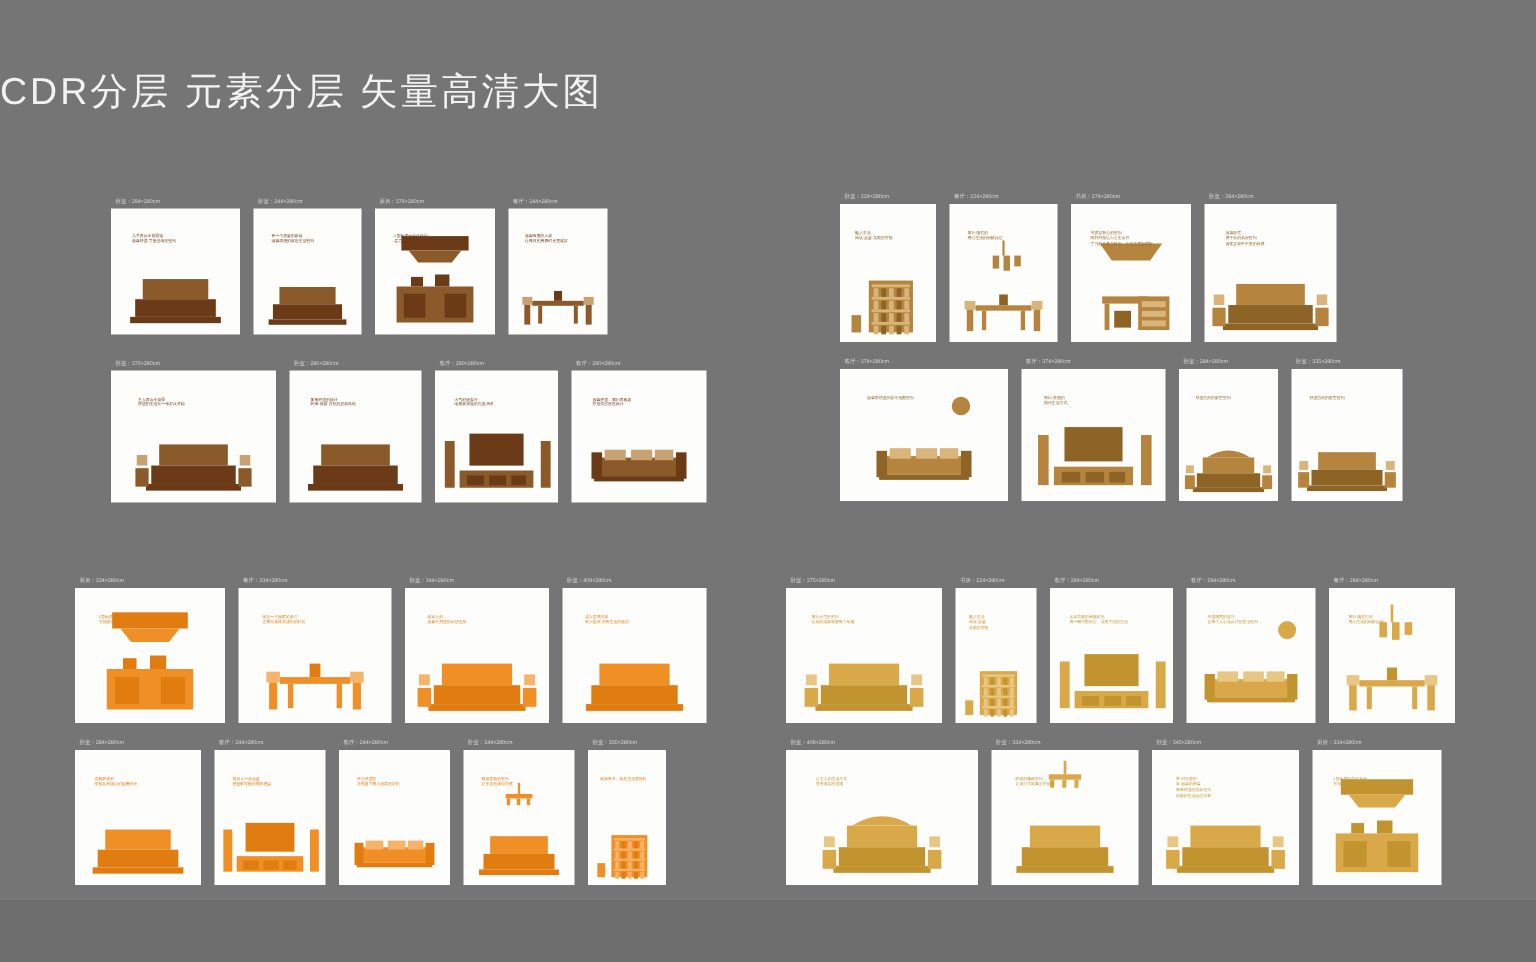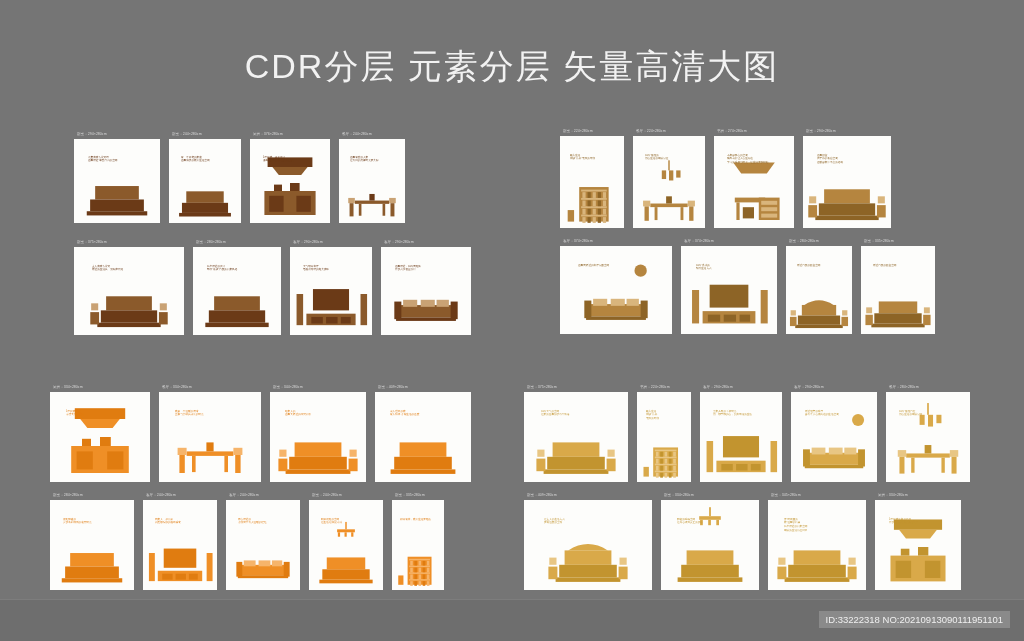--- a/index.html
+++ b/index.html
@@ -4,22 +4,22 @@
 <style>
   html,body{margin:0;padding:0;}
   body{
     width:1024px;height:641px;
     background:#757575;
     font-family:"Liberation Sans","DejaVu Sans",sans-serif;
     overflow:hidden;position:relative;
   }
   #page-title{
     position:absolute;top:44px;left:0;width:100%;
-    text-align:center;color:#f2f2f2;
-    font-size:34px;letter-spacing:2px;font-weight:400;
+    text-align:left;color:#f2f2f2;
+    font-size:25px;letter-spacing:2px;font-weight:400;
   }
   .quadrant{position:absolute;}
   .card-row{display:flex;align-items:flex-end;}
   .card-wrap{display:flex;flex-direction:column;}
   .card-label{
     font-size:3.6px;color:#d8d8d8;
     margin:0 0 1.6px 3px;white-space:nowrap;
     transform-origin:left bottom;line-height:1.1;
   }
   .card{
@@ -747,14 +747,13 @@
           <div class="cap" style="left: 14px; top: 18px; color: rgb(194, 148, 47);">
             <div>L型厨房的高效布局</div>
             <div>开放厨房带来的烹饪乐趣</div>
           </div>
         </div>
       </div>
     </div>
   </div>
 
 <div id="footer">
-  <div id="idbox">ID:33222318 NO:20210913090111951101</div>
 </div>
 
 </body></html>

